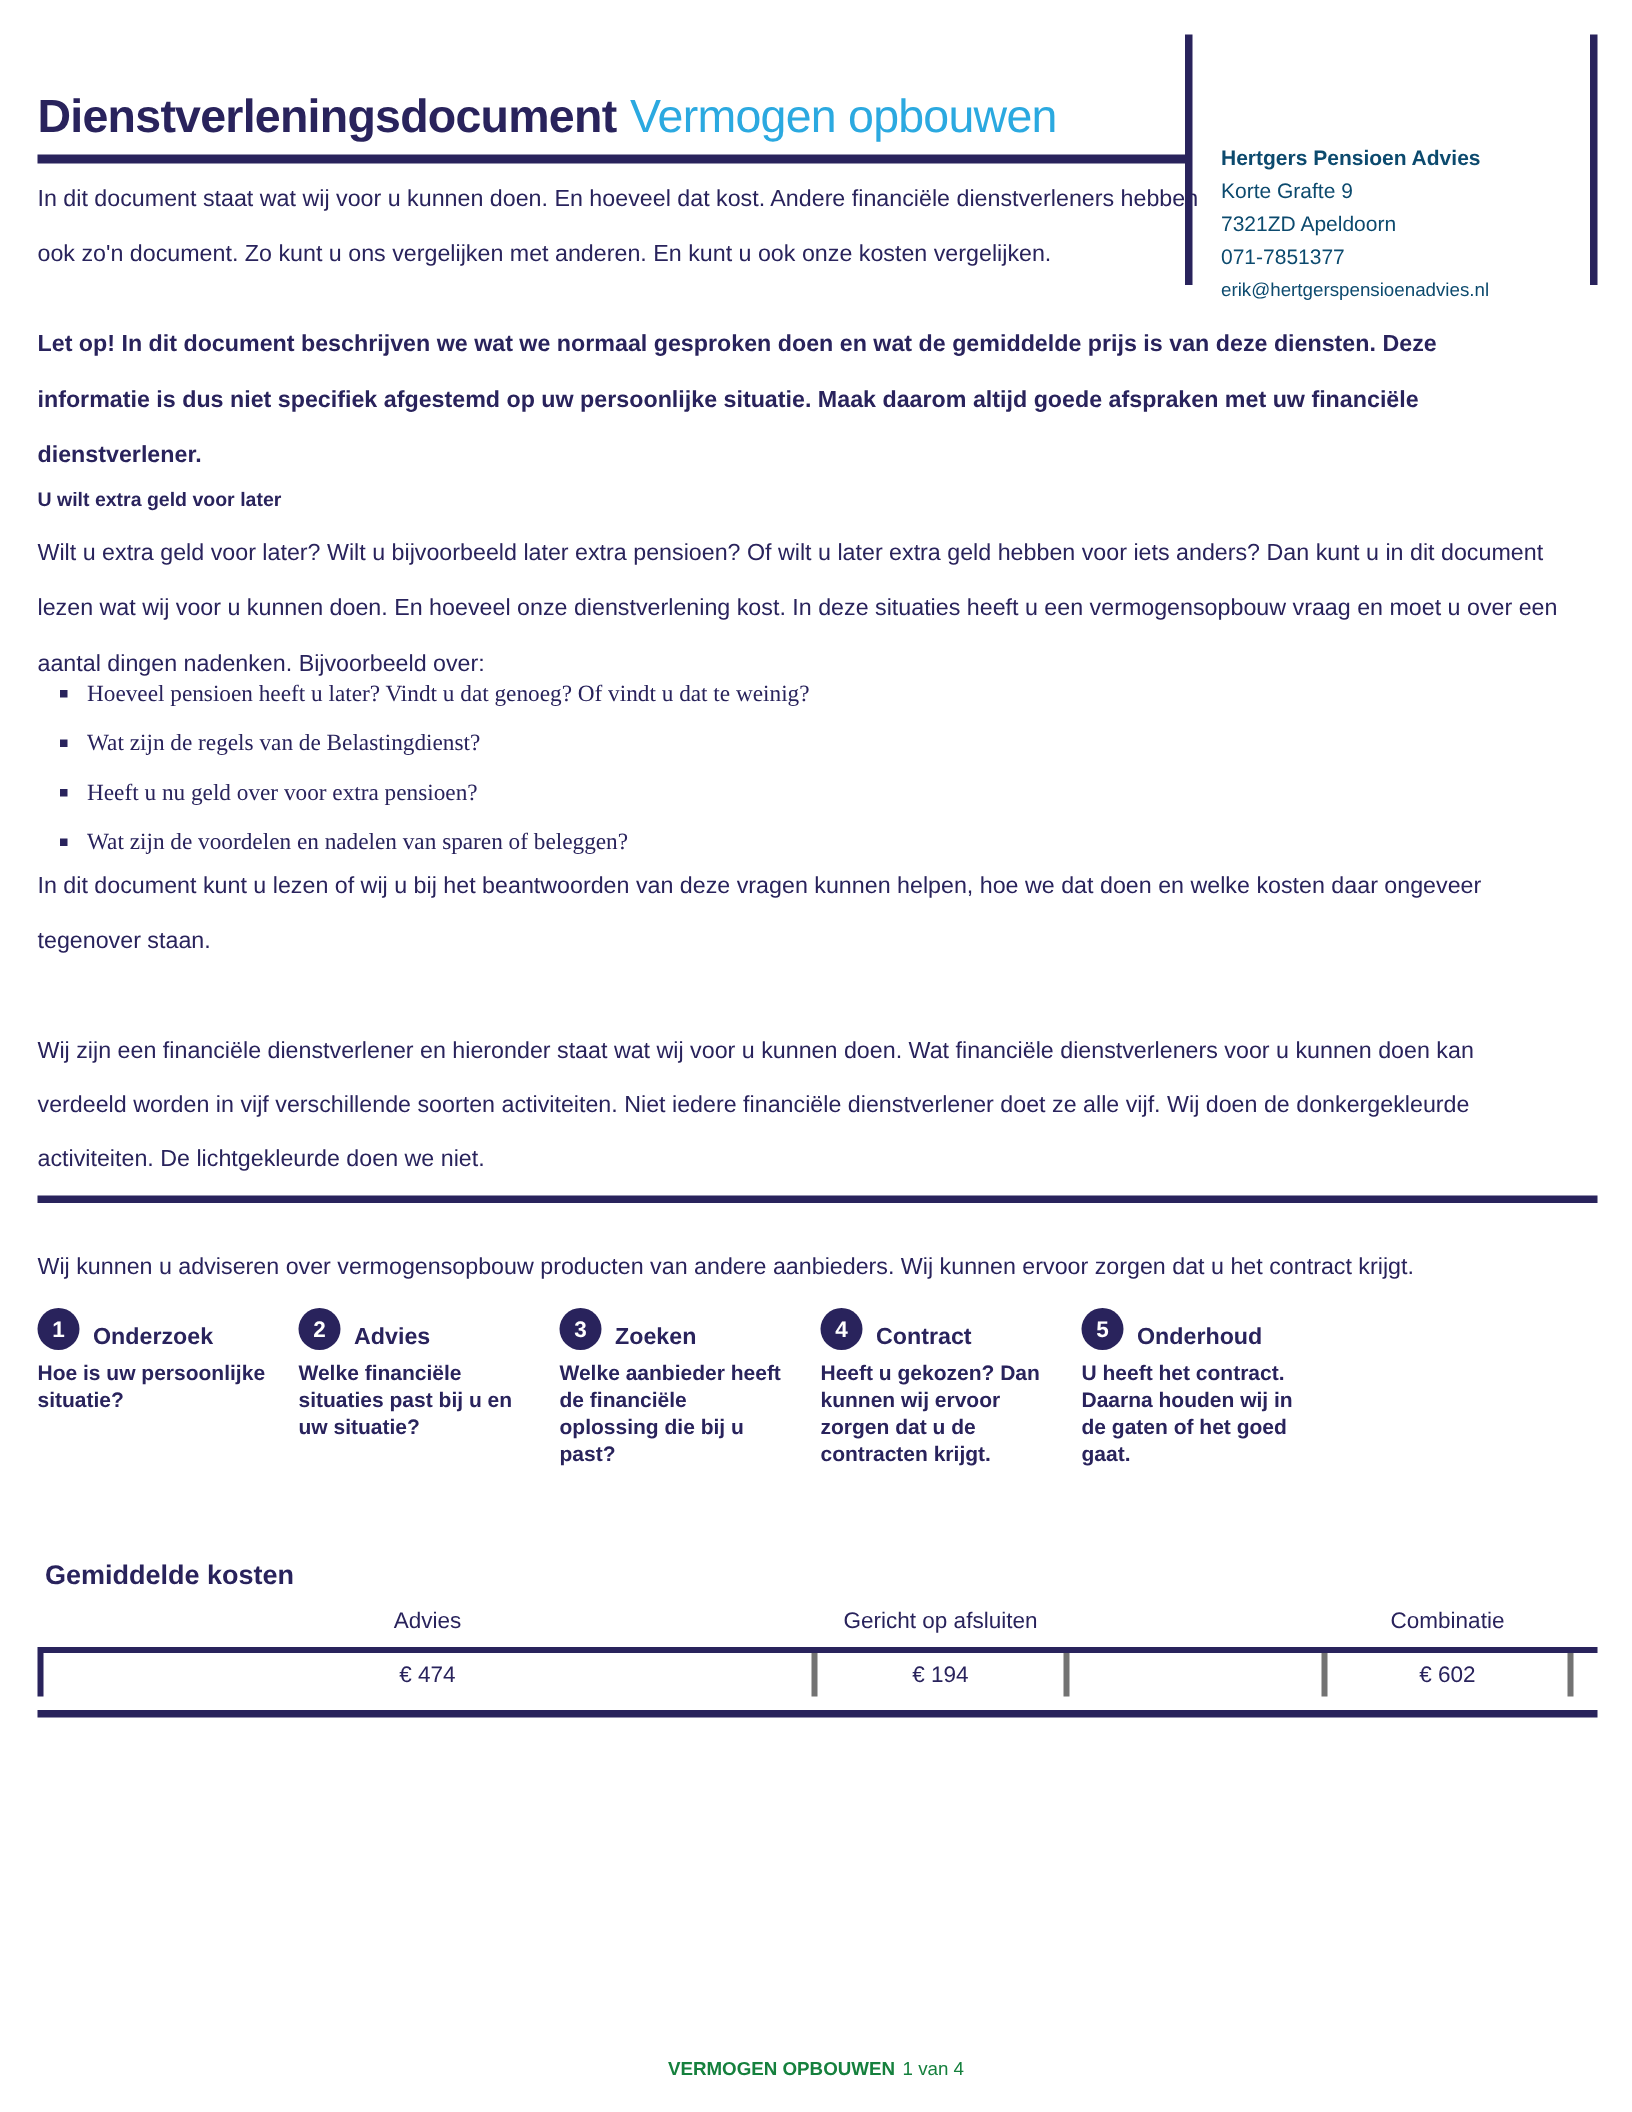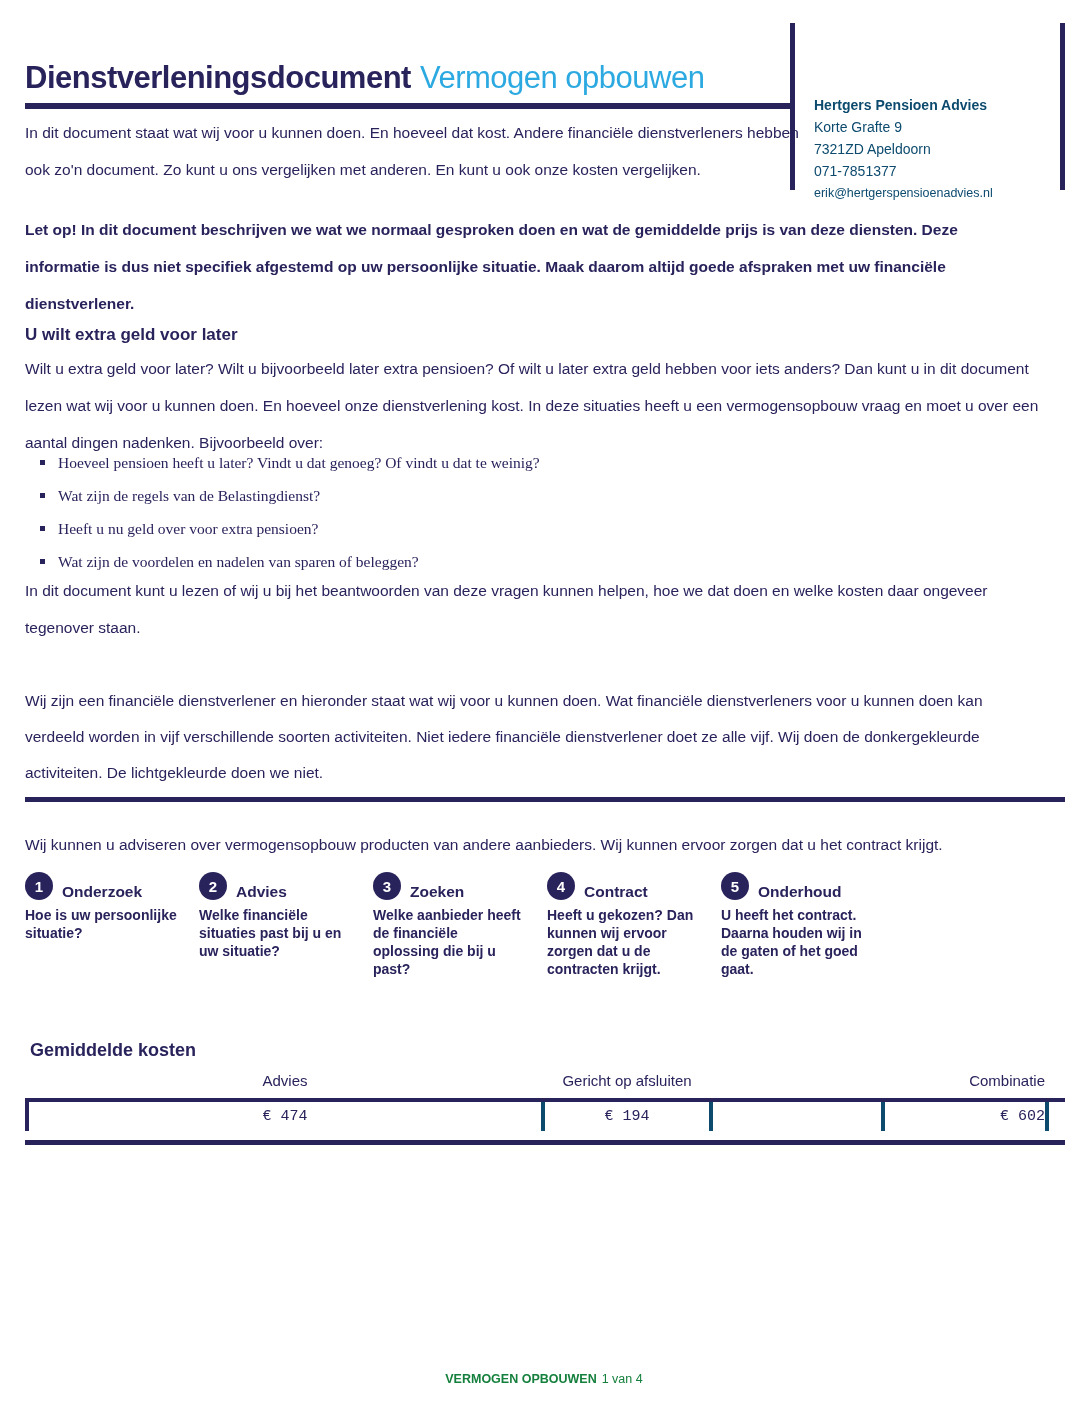--- a/index.html
+++ b/index.html
@@ -17,21 +17,21 @@
   .contact-info { position:absolute; left:814px; top:52px; width:240px; color:#0c4a6e; font-size:14px; line-height:22px;margin-top:42px; }
   .contact-name { font-weight:700; }
   .contact-email { font-size:12.5px; }
 
   .intro { position:absolute; left:25px; top:114px; width:778px; font-size:15.5px; line-height:37px; }
 
   
   .notice { position:absolute; left:25px; top:211px; width:1012px; font-size:15.5px; font-weight:700; line-height:37px; }
 
   
-  .later-heading { position:absolute; left:25px; top:325px; font-size:17px; font-weight:700;text-align:center; }
+  .later-heading { position:absolute; left:25px; top:325px; font-size:13px; font-weight:700;text-align:center; }
   .later-body { position:absolute; left:25px; top:350px; width:1040px; font-size:15.5px; line-height:37px; }
   .bullet-list { position:absolute; left:40px; top:446px; width:1000px; }
   .bullet-item { height:33px; font-size:15.5px; display:flex; align-items:center;font-family:Liberation Serif, serif; }
   .bullet-marker { display:inline-block; width:5px; height:5px; background:#29235C; margin-right:13px; flex:0 0 auto; }
   .closing { position:absolute; left:25px; top:572px; width:1020px; font-size:15.5px; line-height:37px; }
 
   
   .summary-heading { position:absolute; left:25px; top:642px; font-size:29px; font-weight:700; letter-spacing:-0.5px; }
   .summary-body { position:absolute; left:25px; top:683px; width:1012px; font-size:15.5px; line-height:36px; }
   .divider { position:absolute; left:25px; top:797px; width:1040px; height:5px; background:#29235C; }
@@ -45,24 +45,24 @@
   .step-title { font-size:15.5px; font-weight:700; margin-left:9px; line-height:17px; }
   .step-desc { margin-top:6px; font-size:14px; font-weight:700; line-height:18px; }
 
   
   .costs-heading { position:absolute; left:30px; top:1040px; font-size:18px; font-weight:700; }
   .cost-table { position:absolute; left:25px; top:1072px; width:1040px; }
   .cost-headers { display:flex; height:26px; font-size:15px; }
   .cost-headers .cell { border-right:4px solid transparent; }
   .cost-headers .pad { width:4px; }
   .cell { text-align:center; }
-  .cA { width:516px; } .cB { width:168px; } .cC { width:172px; } .cD { width:164px;text-align:right; }
+  .cA { width:516px; } .cB { width:168px; } .cC { width:172px; } .cD { width:164px; }
   .cost-topline { height:4px; background:#29235C; }
   .cost-row { display:flex; height:29px; border-left:4px solid #29235C; font-size:15px; }
-  .cost-row .cell { border-right:4px solid #0c4a6e; line-height:29px;font-family:Liberation Mono, monospace; }
+  .cost-row .cell { border-right:4px solid #737373; line-height:29px; }
   .cost-bottomline { margin-top:9px; height:5px; background:#29235C; }
 
   
   .footer { position:absolute; left:0; top:1372px; width:1088px; text-align:center; color:#15803d; font-size:12.5px; }
   .footer-doc { font-weight:700; }
   .footer-page { margin-left:5px; }
 </style>
 </head>
 <body>
 

